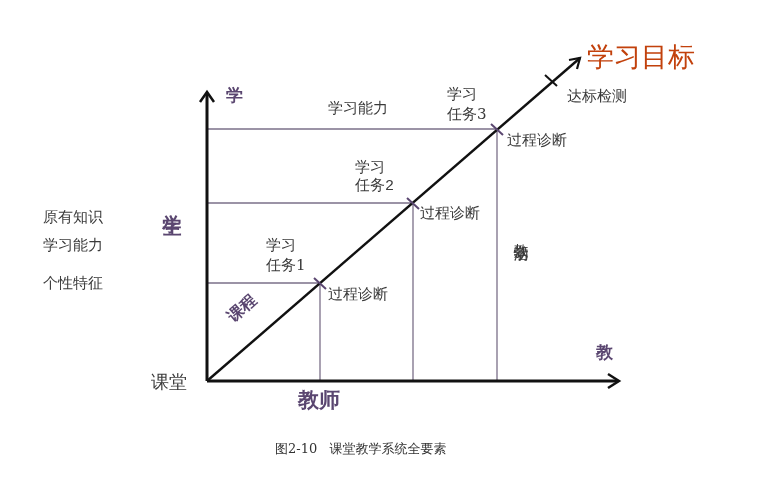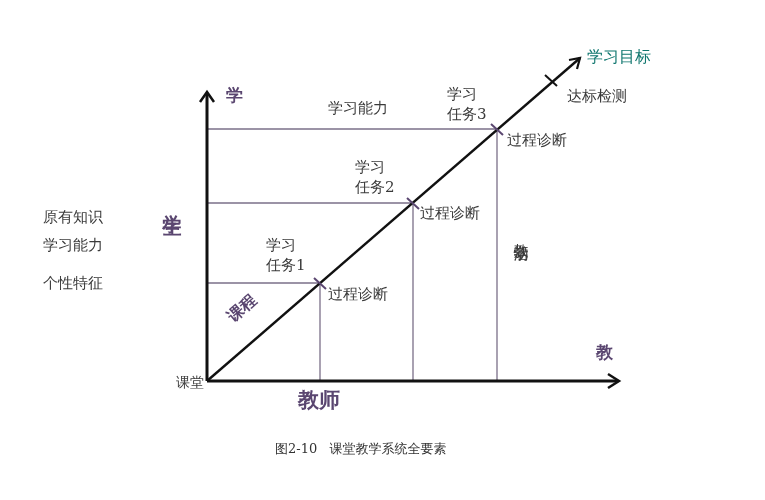--- a/index.html
+++ b/index.html
@@ -1,21 +1,21 @@
 <!DOCTYPE html>
 <html><head>
 <meta charset="utf-8">
 <style>
   html, body { margin:0; padding:0; background:#ffffff; }
   body { width:765px; height:500px; position:relative; overflow:hidden;
          font-family: "DejaVu Serif", "Liberation Serif", serif; color:#333; }
   svg { position:absolute; left:0; top:0; }
   .lbl { position:absolute; white-space:nowrap; font-size:15px; line-height:18px; color:#3a3a3a; }
   .purple { color:#5a4670; font-weight:bold; }
-  .big { font-size:16px; line-height:26px; color:#0f766e; }
+  .big { font-size:27px; line-height:26px; color:#c2410c; }
   .vert { writing-mode: vertical-rl; text-orientation: upright; letter-spacing:1px; }
   .caption { font-size:13px; color:#333; }
 </style>
 </head>
 <body>
 
 <svg width="765" height="500" viewBox="0 0 765 500">
 
   <g stroke="#7a6f88" stroke-width="1.3">
     <line x1="207" y1="283" x2="320" y2="283"></line>
@@ -43,40 +43,40 @@
     <line x1="407" y1="198" x2="419" y2="209"></line>
     <line x1="491" y1="124" x2="503" y2="135"></line>
     <line x1="545" y1="75" x2="557" y2="86" stroke="#111"></line>
   </g>
 </svg>
 
 <div class="lbl purple" style="left:226px;top:86px;font-size:17px;">学</div>
 <div class="lbl purple vert" style="left:164px;top:200px;font-size:19px;">学生</div>
 <div class="lbl purple" style="left:596px;top:343px;font-size:17px;">教</div>
 <div class="lbl purple" style="left:298px;top:391px;font-size:21px;">教师</div>
-<div class="lbl" style="left:151px;top:373px;font-size:14px;margin-left:25px;">课堂</div>
+<div class="lbl" style="left:151px;top:373px;font-size:18px;">课堂</div>
 
 <div class="lbl purple" style="left:224px;top:312px;font-size:16px;transform:rotate(-41deg);transform-origin:left top;">课程</div>
 <div class="lbl big" style="left:587px;top:44px;">学习目标</div>
 <div class="lbl" style="left:567px;top:87px;">达标检测</div>
 
 <div style="position:absolute;left:43px;top:208px;">
   <div class="lbl" style="position:static;font-family:Liberation Serif, serif;">原有知识</div>
   <div class="lbl" style="position:static;margin-top:10px;">学习能力</div>
   <div class="lbl" style="position:static;margin-top:20px;">个性特征</div>
 </div>
 
 <div class="lbl" style="left:328px;top:99px;">学习能力</div>
 <div class="lbl vert" style="left:512px;top:232px;">教学活动</div>
 
 <div class="lbl" style="left:266px;top:236px;">学习</div>
 <div class="lbl" style="left:266px;top:256px;">任务1</div>
 <div class="lbl" style="left:328px;top:285px;">过程诊断</div>
 
 <div class="lbl" style="left:355px;top:158px;">学习</div>
-<div class="lbl" style="left:355px;top:178px;">任务2</div>
+<div class="lbl" style="left:355px;top:178px;font-family:Liberation Mono, monospace;">任务2</div>
 <div class="lbl" style="left:420px;top:204px;">过程诊断</div>
 
 <div class="lbl" style="left:447px;top:85px;">学习</div>
 <div class="lbl" style="left:447px;top:105px;">任务3</div>
 <div class="lbl" style="left:507px;top:131px;">过程诊断</div>
 
 <div class="lbl caption" style="left:275px;top:440px;white-space:pre;">图2-10   课堂教学系统全要素</div>
 
 </body></html>

